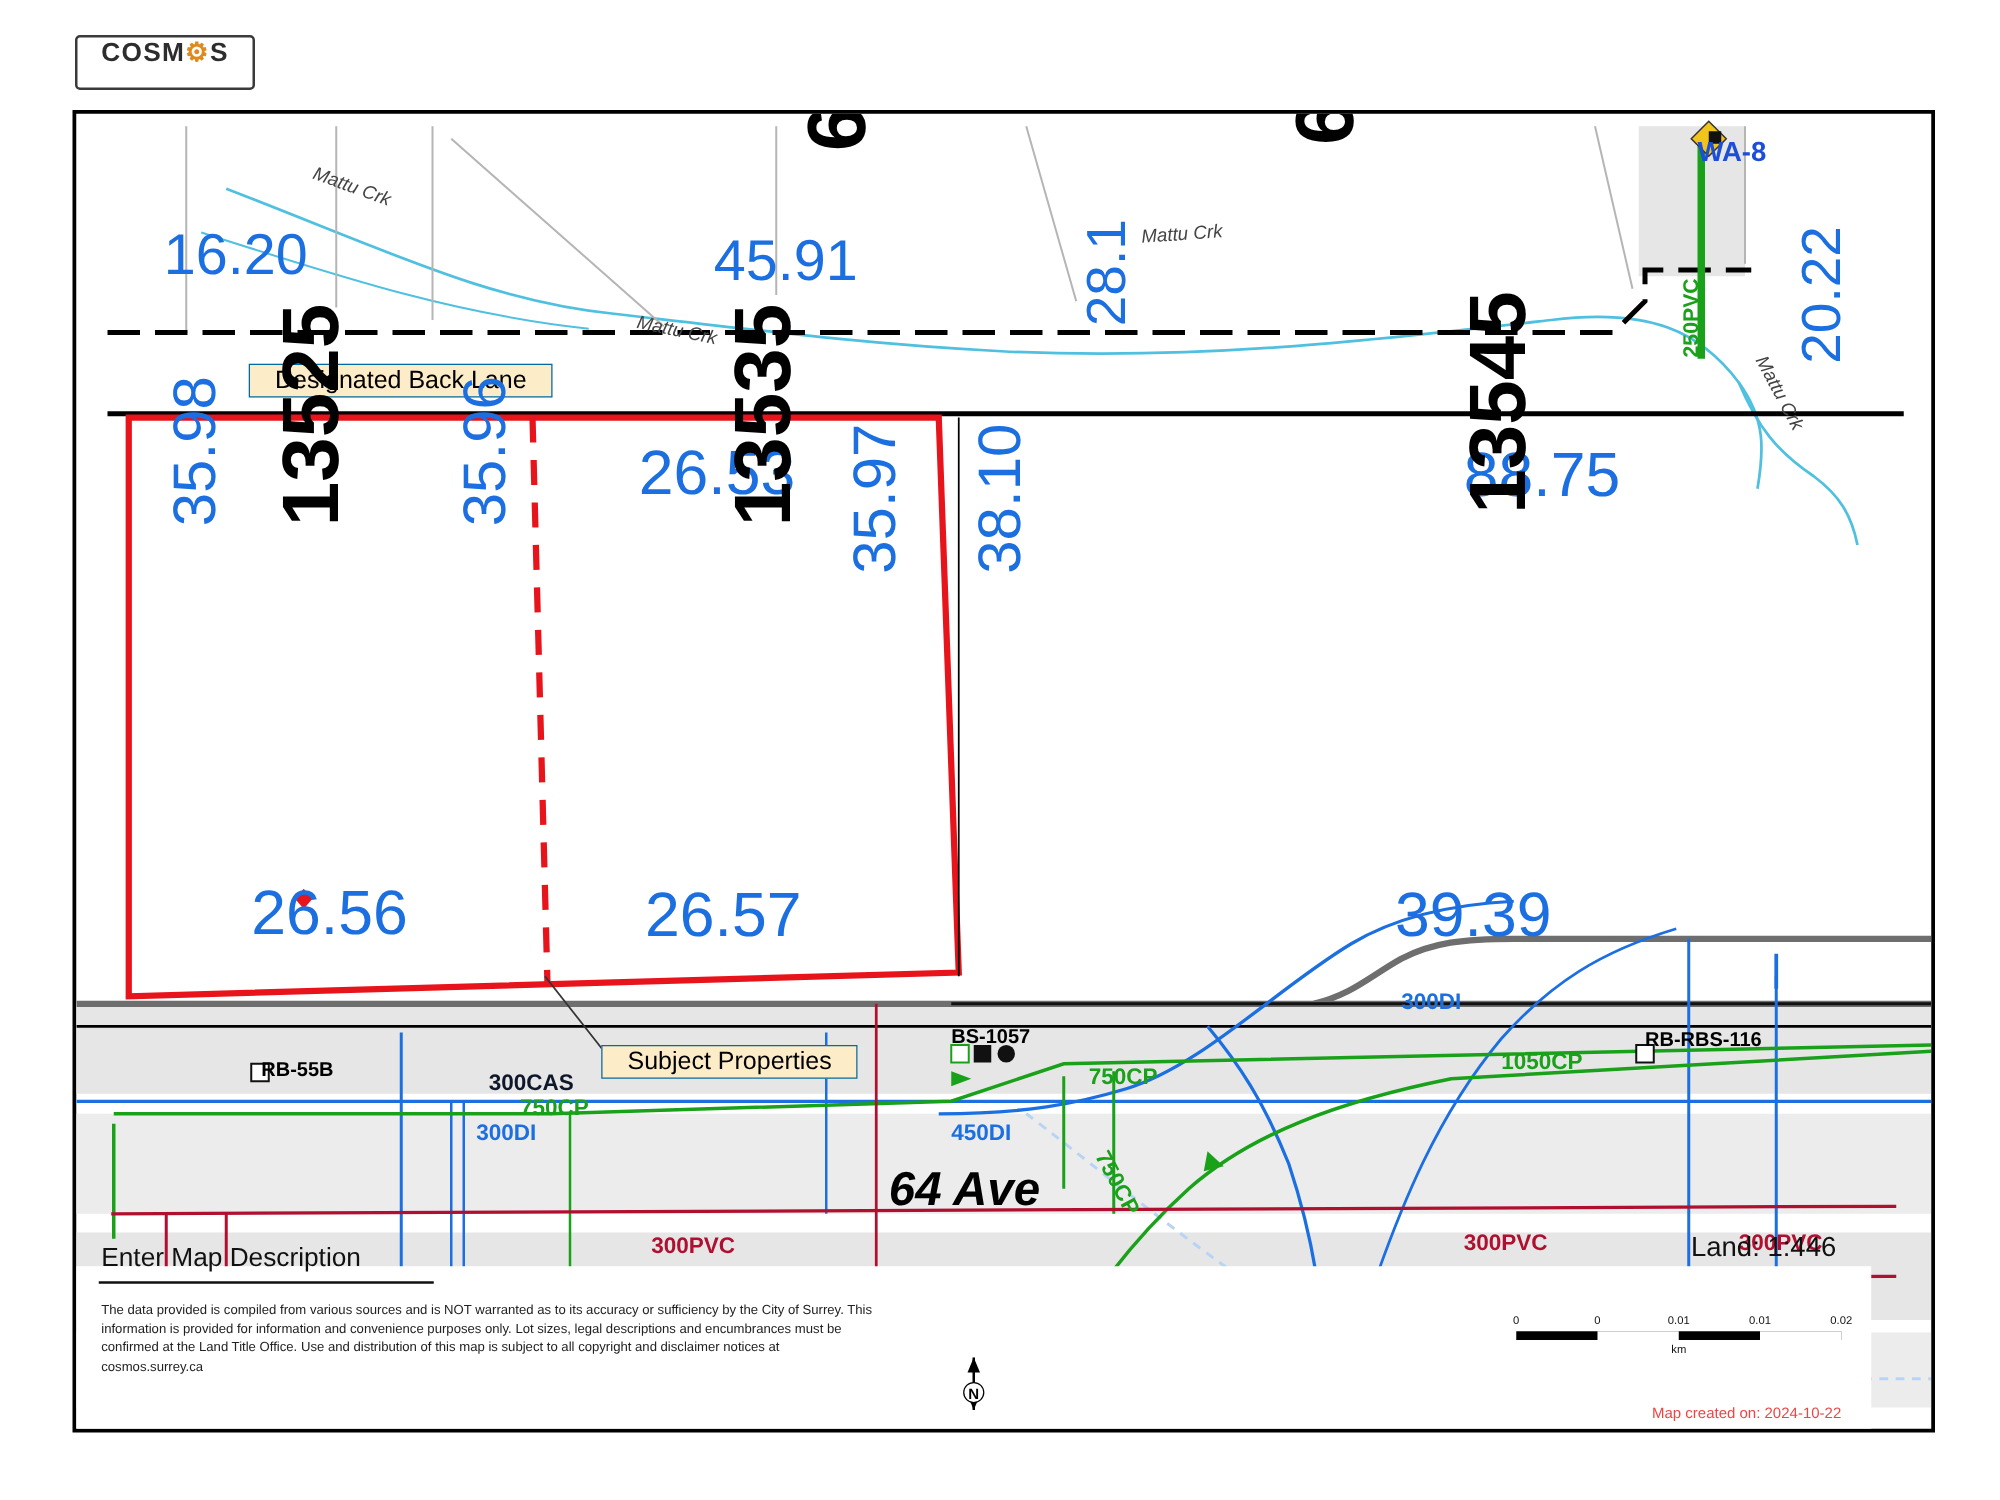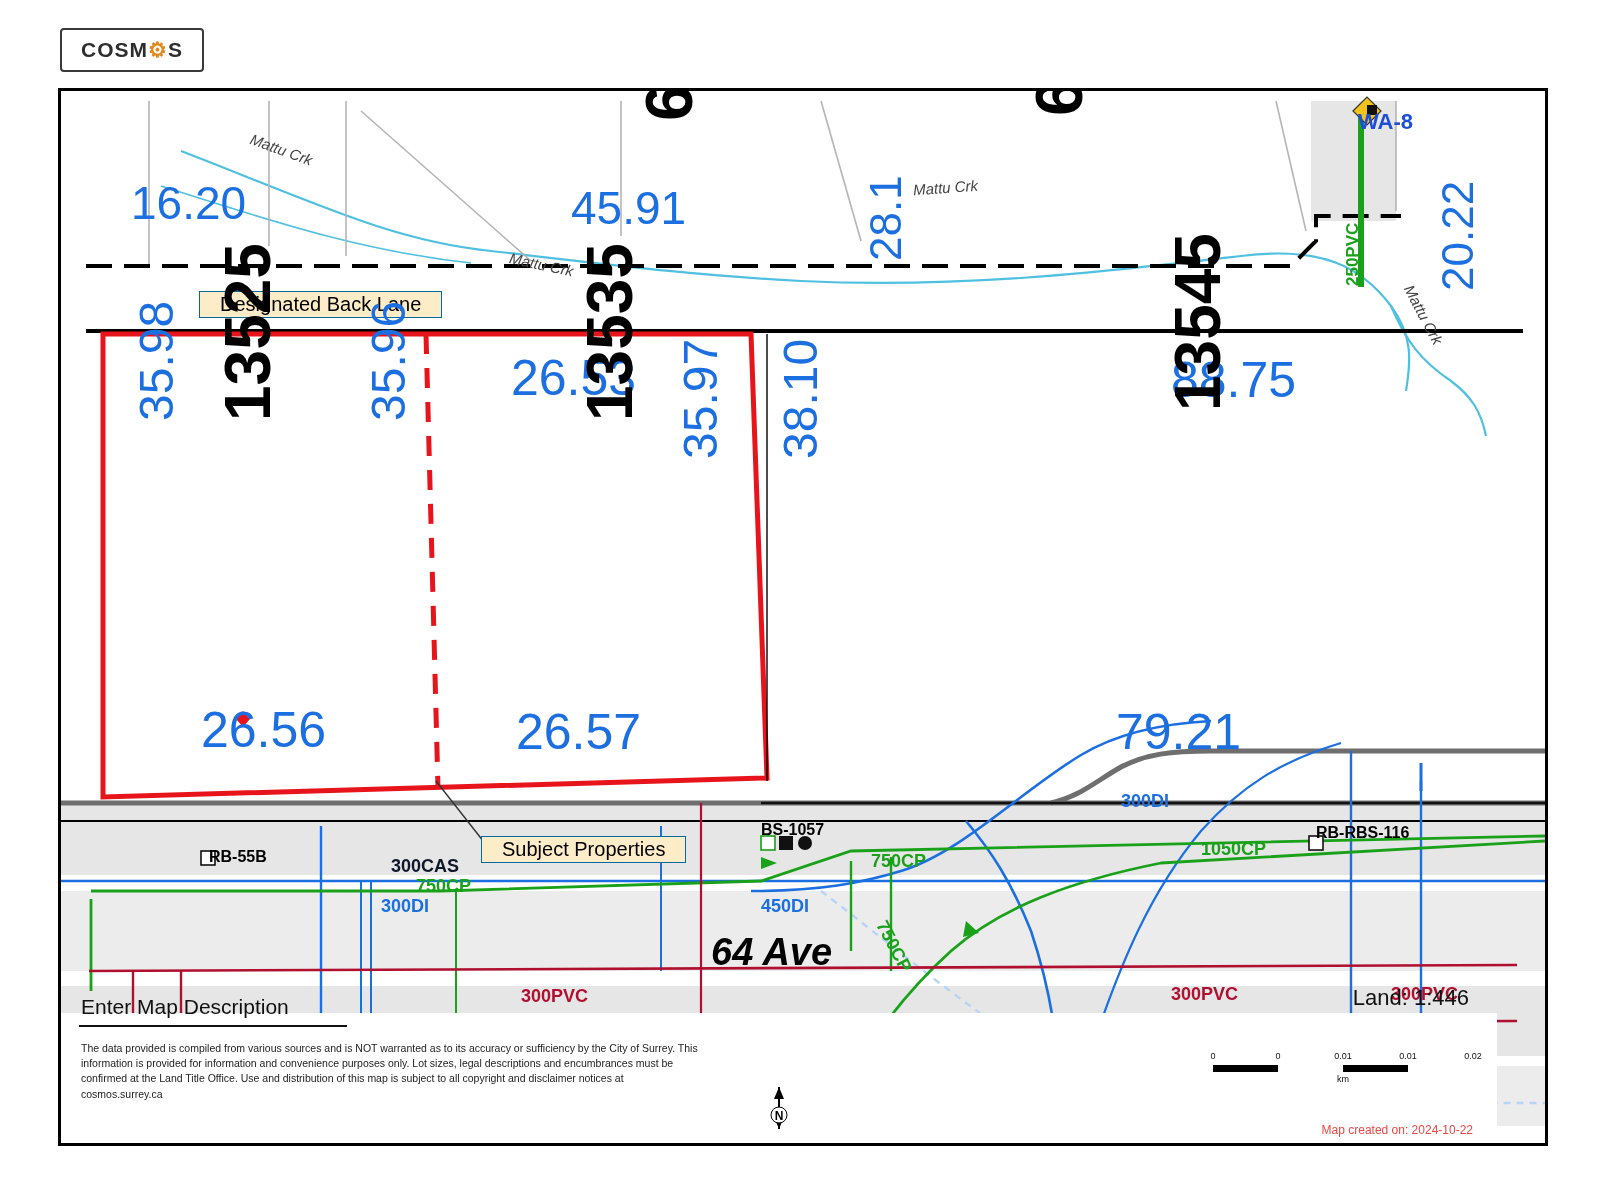--- a/index.html
+++ b/index.html
@@ -2,21 +2,21 @@
 <html><head>
 <meta charset="utf-8">
 <style>
   html,body{margin:0;padding:0;background:#fff;}
   body{width:1600px;height:1200px;font-family:"Liberation Sans",sans-serif;overflow:hidden;}
   .page{position:relative;width:1600px;height:1200px;}
 
   
   .header{position:absolute;left:60px;top:28px;display:flex;align-items:center;gap:16px;}
   .logo{width:140px;height:40px;border:2px solid #3a3a3a;border-radius:4px;background:#fff;
-        display:flex;align-items:center;justify-content:center;}
+        display:flex;justify-content:center;}
   .logo-text{font-weight:bold;font-size:21px;letter-spacing:1px;color:#2d2d2d;font-family:"Liberation Sans",sans-serif;}
   .logo-text .gear{display:inline-block;position:relative;color:#e08a1e;}
   .title{font-size:26px;font-weight:bold;color:#111;}
 
   
   .map-frame{position:absolute;left:58px;top:88px;width:1484px;height:1052px;border:3px solid #000;background:#fff;overflow:hidden;}
   .map-canvas{position:absolute;left:0;top:0;width:1484px;height:1052px;}
   svg.map{position:absolute;left:0;top:0;}
 
   
@@ -167,21 +167,21 @@
       <div class="mt blue rot90" style="left:68px;top:330px;font-size:48px;">35.98</div>
       <div class="mt black rot90" style="left:150px;top:330px;font-size:64px;font-weight:bold;">13525</div>
       <div class="mt blue rot90" style="left:300px;top:330px;font-size:48px;">35.96</div>
       <div class="mt black rot90" style="left:512px;top:330px;font-size:64px;font-weight:bold;">13535</div>
       <div class="mt blue rot90" style="left:612px;top:368px;font-size:48px;">35.97</div>
       <div class="mt blue rot90" style="left:712px;top:368px;font-size:48px;">38.10</div>
       <div class="mt black rot90" style="left:1100px;top:320px;font-size:64px;font-weight:bold;">13545</div>
 
       <div class="mt blue" style="left:140px;top:610px;font-size:50px;">26.56</div>
       <div class="mt blue" style="left:455px;top:612px;font-size:50px;">26.57</div>
-      <div class="mt blue" style="left:1055px;top:612px;font-size:50px;">79.21</div>
+      <div class="mt blue" style="left:1055px;top:612px;font-size:50px;">39.39</div>
 
       <div class="callout" style="left:420px;top:745px;">Subject Properties</div>
 
       <div class="mt" style="left:148px;top:757px;font-size:16px;font-weight:bold;">RB-55B</div>
       <div class="mt" style="left:700px;top:730px;font-size:16px;font-weight:bold;">BS-1057</div>
       <div class="mt" style="left:1255px;top:733px;font-size:16px;font-weight:bold;">RB-RBS-116</div>
       <div class="mt" style="left:478px;top:975px;font-size:16px;font-weight:bold;">ICS-100</div>
 
       <div class="mt" style="left:330px;top:765px;font-size:18px;font-weight:bold;color:#0f172a;">300CAS</div>
       <div class="mt" style="left:355px;top:785px;font-size:18px;font-weight:bold;color:#1aa11a;">750CP</div>

